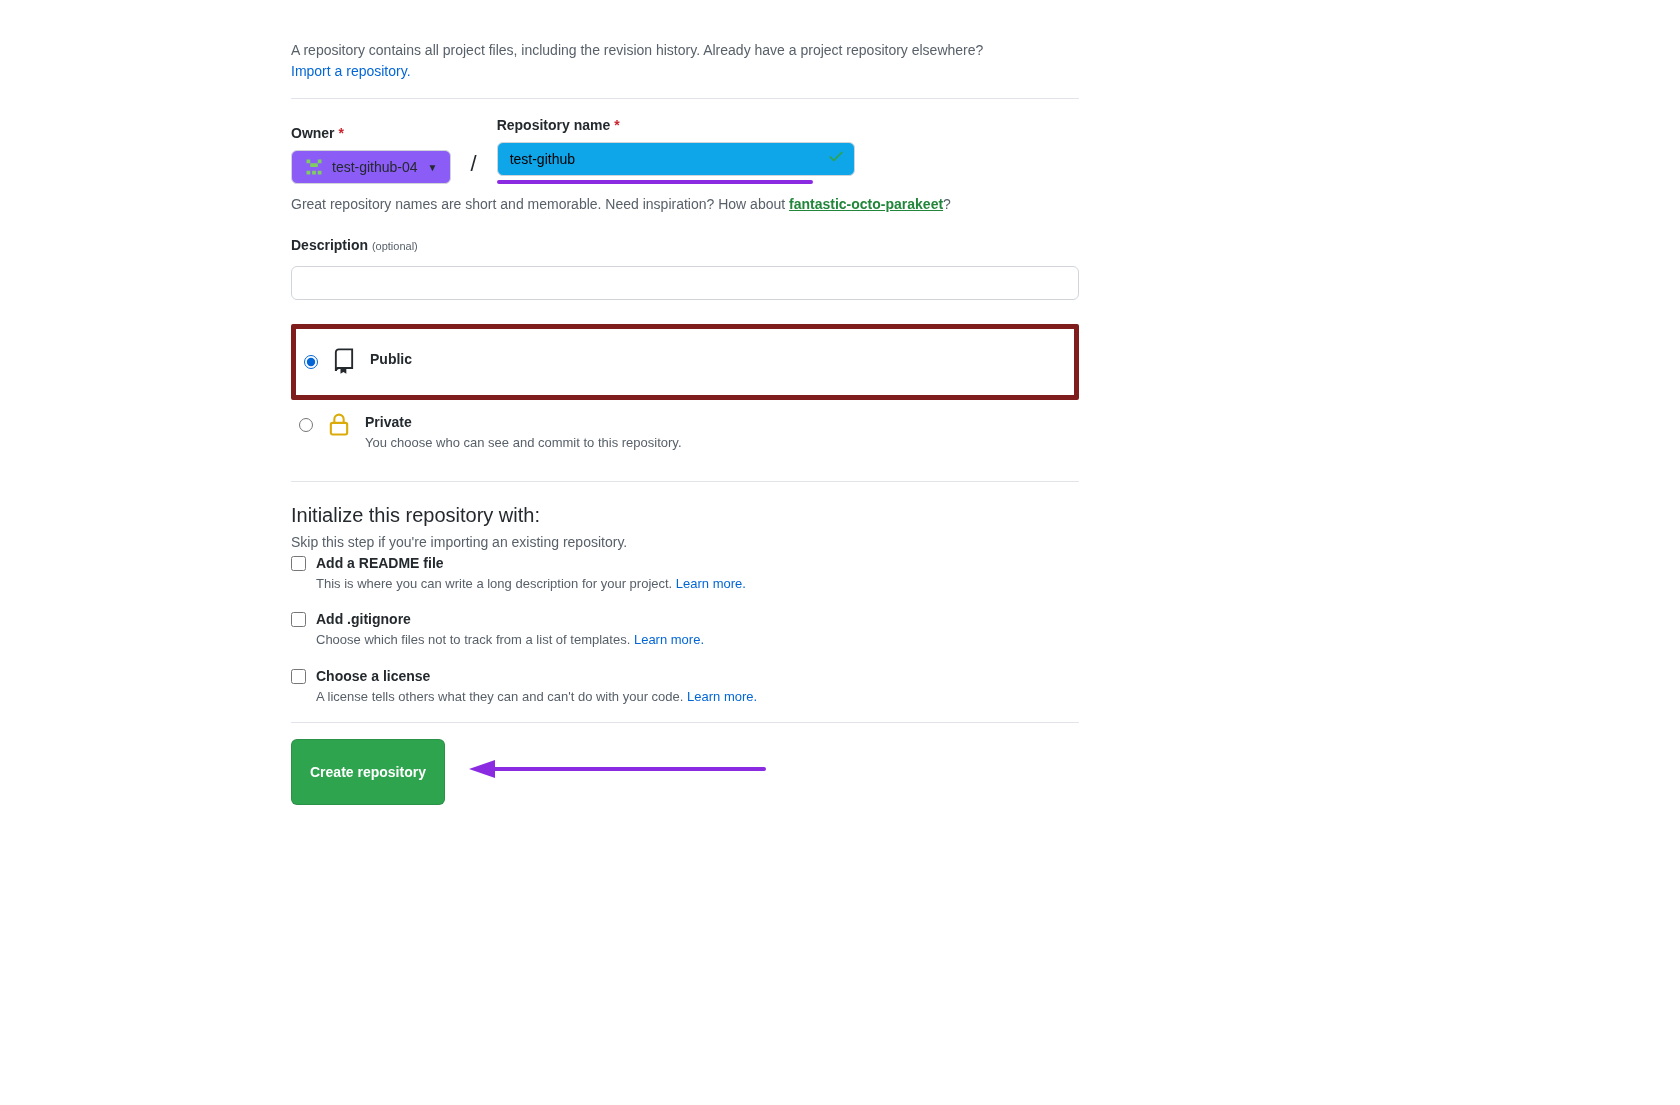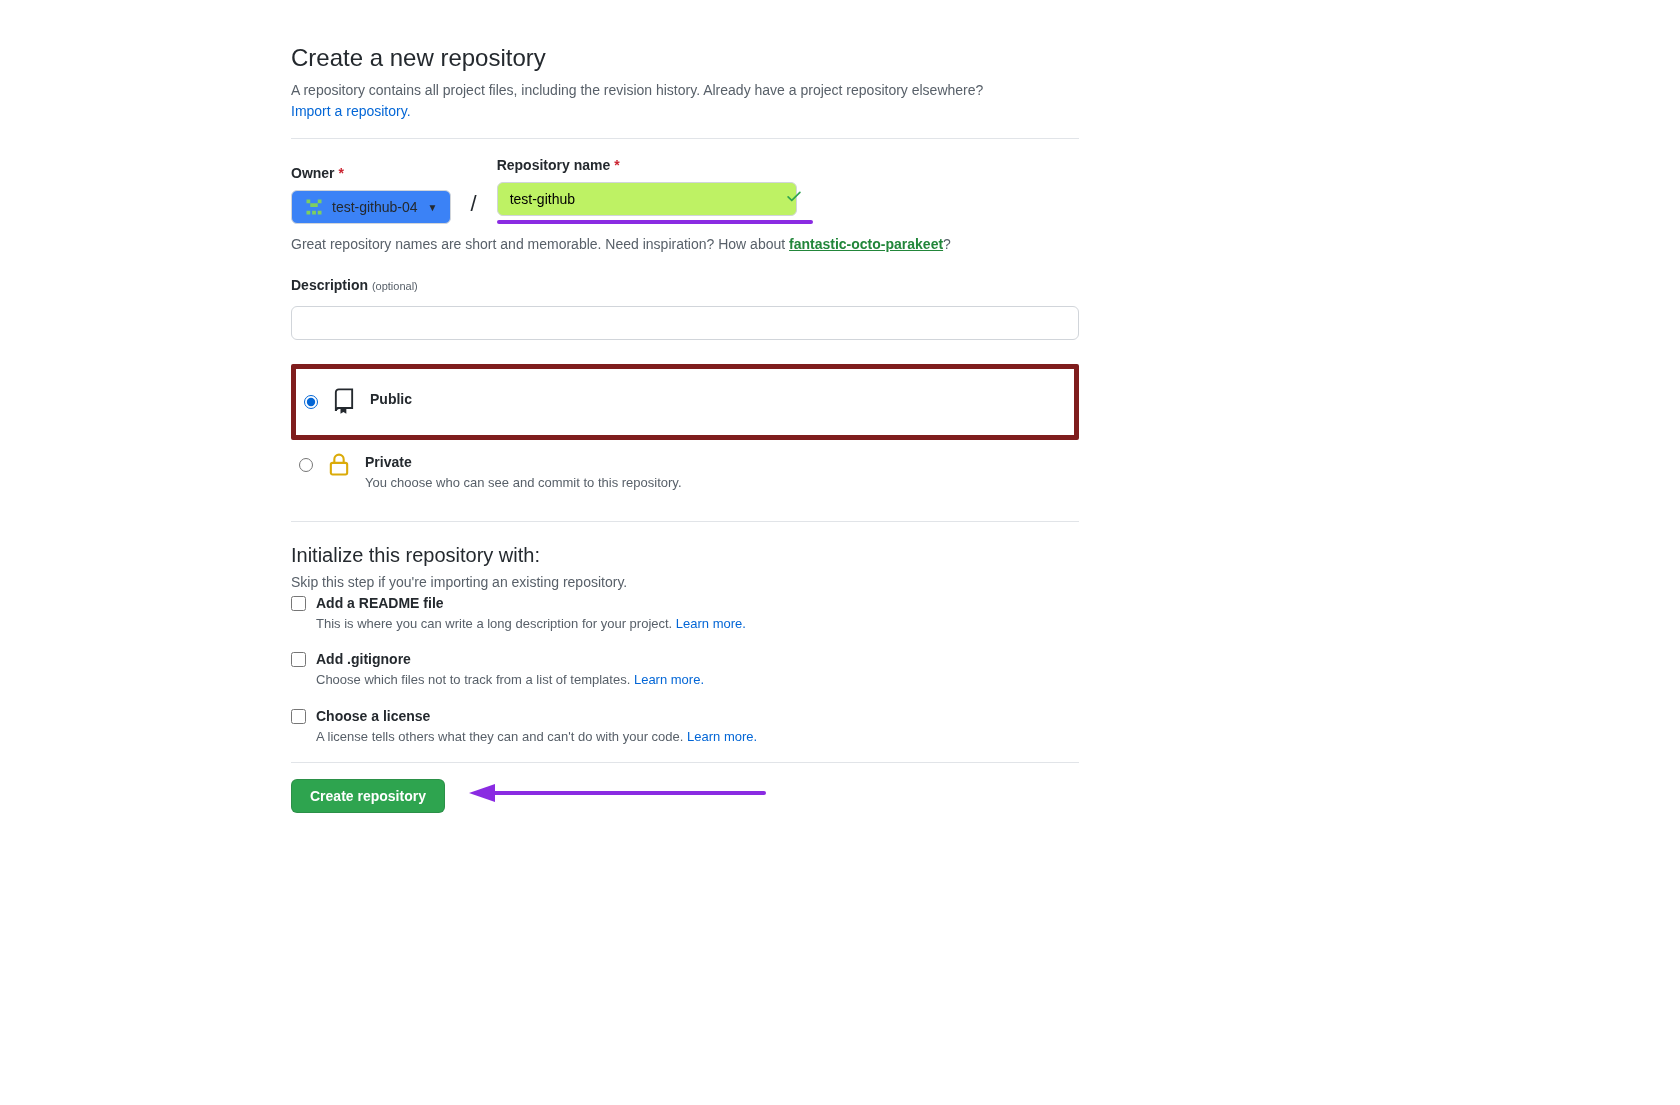--- a/index.html
+++ b/index.html
@@ -48,21 +48,21 @@
     }
     .required { color: #cb2431; }
     .optional { color: #586069; font-weight: 400; font-size: 11px; }
     .owner-select {
       display: inline-flex;
       align-items: center;
       gap: 8px;
       border: 1px solid #d1d5da;
       border-radius: 6px;
       padding: 6px 12px;
-      background: #3b82f6;
+      background: #8b5cf6;
       font-size: 14px;
       cursor: pointer;
       height: 34px;
     }
     .owner-avatar {
       width: 20px; height: 20px;
       display: inline-flex; align-items: center; justify-content: center;
     }
     .slash {
       font-size: 22px;
@@ -72,22 +72,22 @@
     .repo-input-wrap {
       position: relative;
       display: inline-block;
     }
     .text-input {
       border: 1px solid #d1d5da;
       border-radius: 6px;
       padding: 6px 34px 6px 12px;
       font-size: 14px;
       height: 34px;
-      width: 300px;
-      background: #bef264;
+      width: 358px;
+      background: #0ea5e9;
     }
     .check-icon {
       position: absolute;
       right: 10px;
       top: 50%;
       transform: translateY(-50%);
       color: #2ea44f;
     }
     .underline-annotation {
       height: 4px;
@@ -160,42 +160,41 @@
       width: 15px; height: 15px;
       cursor: pointer;
     }
     .cb-title { font-weight: 600; font-size: 14px; }
     .cb-desc { color: #586069; font-size: 13px; }
     .btn-primary {
       background: #2ea44f;
       color: #ffffff;
       border: 1px solid rgba(27,31,35,0.15);
       border-radius: 6px;
-      padding: 8px 18px;
+      padding: 24px 18px;
       font-size: 14px;
       font-weight: 600;
       cursor: pointer;
     }
     .create-row {
       display: flex;
       align-items: center;
       gap: 24px;
       margin-top: 10px;
     }
     .arrow-annotation {
       color: #8a2be2;
     }
     .caret-down { font-size: 10px; margin-left: 2px; }
   </style>
 </head>
 <body>
 
 <div class="container">
 
-  <h1>Create a new repository</h1>
   <p class="subtitle">
     <span>A repository contains all project files, including the revision history. Already have a project repository elsewhere?</span>
   </p>
   <a class="link">Import a repository.</a>
 
   <hr class="divider">
 
   <div class="form-row">
     <div class="field-group">
       <label class="label">

